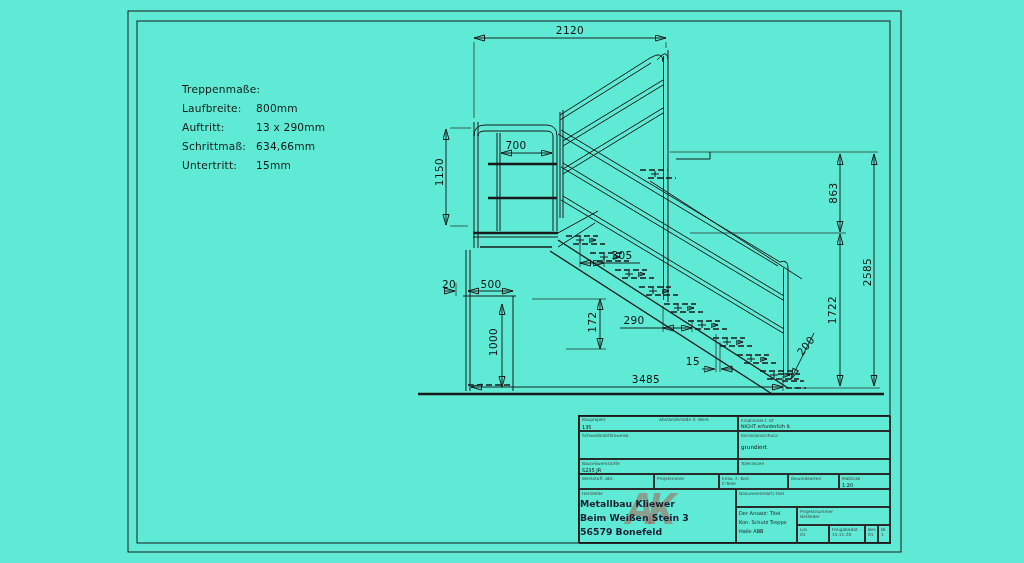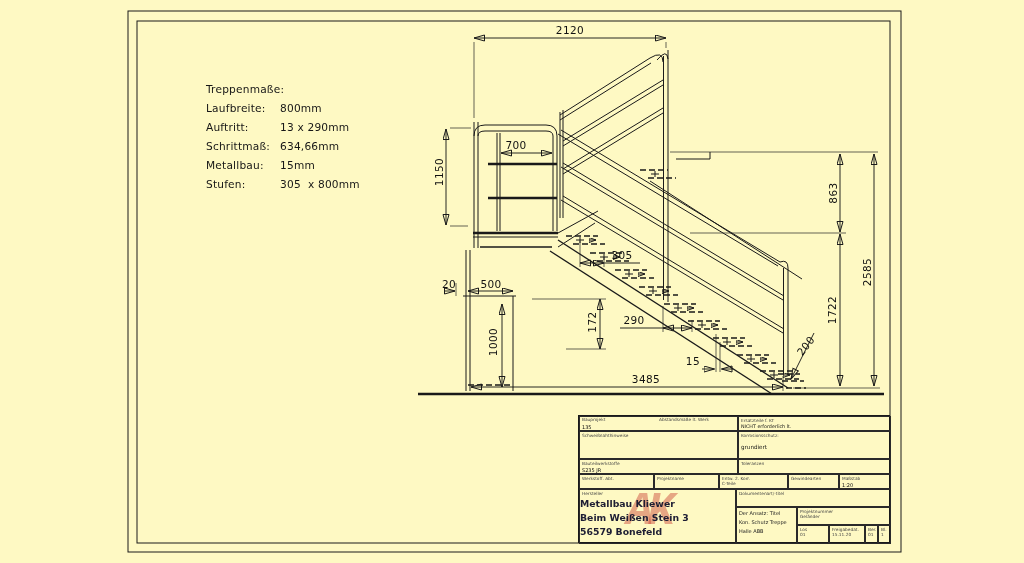--- a/index.html
+++ b/index.html
@@ -1,30 +1,30 @@
 <!DOCTYPE html>
 <html><head>
 <meta charset="utf-8">
 <style>
   html,body{margin:0;padding:0;background:#fff;}
-  #stage{position:relative;width:1024px;height:563px;background:#fef9c3;overflow:hidden;
+  #stage{position:relative;width:1024px;height:563px;background:#5eead4;overflow:hidden;
          font-family:"DejaVu Sans",sans-serif;color:#111;}
   svg{position:absolute;left:0;top:0;}
   svg line,svg path,svg rect{stroke:#1a1a1a;fill:none;stroke-width:1;}
   svg .thk{stroke-width:2.4;}
   svg .md{stroke-width:1.3;}
   svg .dim{stroke:#111;stroke-width:0.9;}
   svg .ext{stroke:#222;stroke-width:0.7;}
   svg .dsh{stroke-dasharray:6 3;stroke-width:1.6;}
   svg text{font-family:"DejaVu Sans",sans-serif;font-size:10.5px;fill:#111;
            letter-spacing:0.4px;stroke:none;}
   
   .specs{position:absolute;left:182px;top:80px;font-size:10.6px;line-height:19.1px;
          letter-spacing:0.2px;color:#161616;}
-  .spec-row{display:flex;white-space:pre;margin-left:24px;}
+  .spec-row{display:flex;white-space:pre;}
   .sl{width:74px;}
   
   .tb{position:absolute;left:578px;top:415px;width:312px;height:128px;
       border:1.2px solid #1a1a1a;box-sizing:border-box;font-size:4.5px;color:#333;}
   .tb .cell{position:absolute;box-sizing:border-box;border:0.8px solid #2a2a2a;
             padding:1px 2px;overflow:hidden;line-height:1.25;}
   .tb .lab{font-size:4.3px;color:#444;display:block;}
   .tb .val{font-size:5.6px;color:#111;display:block;margin-top:1px;}
   .logo-wrap{position:absolute;left:0;top:73px;width:157px;height:55px;
              border:0.8px solid #2a2a2a;box-sizing:border-box;}
@@ -205,22 +205,21 @@
     <line x1="814" y1="333" x2="791" y2="379" class="dim" marker-end="url(#ma)"></line>
     <text x="806" y="349.5" text-anchor="middle" transform="rotate(-52 806 346)">200</text>
   </g>
 </svg>
 
 <div class="specs">
   <div class="spec-row"><span>Treppenmaße:</span></div>
   <div class="spec-row"><span class="sl">Laufbreite:</span><span class="sv">800mm</span></div>
   <div class="spec-row"><span class="sl">Auftritt:</span><span class="sv">13 x 290mm</span></div>
   <div class="spec-row"><span class="sl">Schrittmaß:</span><span class="sv">634,66mm</span></div>
-  <div class="spec-row"><span class="sl">Metallbau:</span><span class="sv">15mm</span></div>
-  <div class="spec-row"><span class="sl">Stufen:</span><span class="sv">305  x 800mm</span></div>
+  <div class="spec-row"><span class="sl">Untertritt:</span><span class="sv">15mm</span></div>
 </div>
 
 <div class="tb">
 
   <div class="cell" style="left:0;top:0;width:159px;height:15px;">
     <span class="lab" style="position:absolute;left:2px;top:0;">Bauprojekt</span>
     <span class="val" style="position:absolute;left:2px;top:6px;font-size:5px;">135</span>
     <span class="lab" style="position:absolute;left:79px;top:0;">Abstandsmaße lt. Werk</span>
   </div>
   <div class="cell" style="left:159px;top:0;width:153px;height:15px;">

